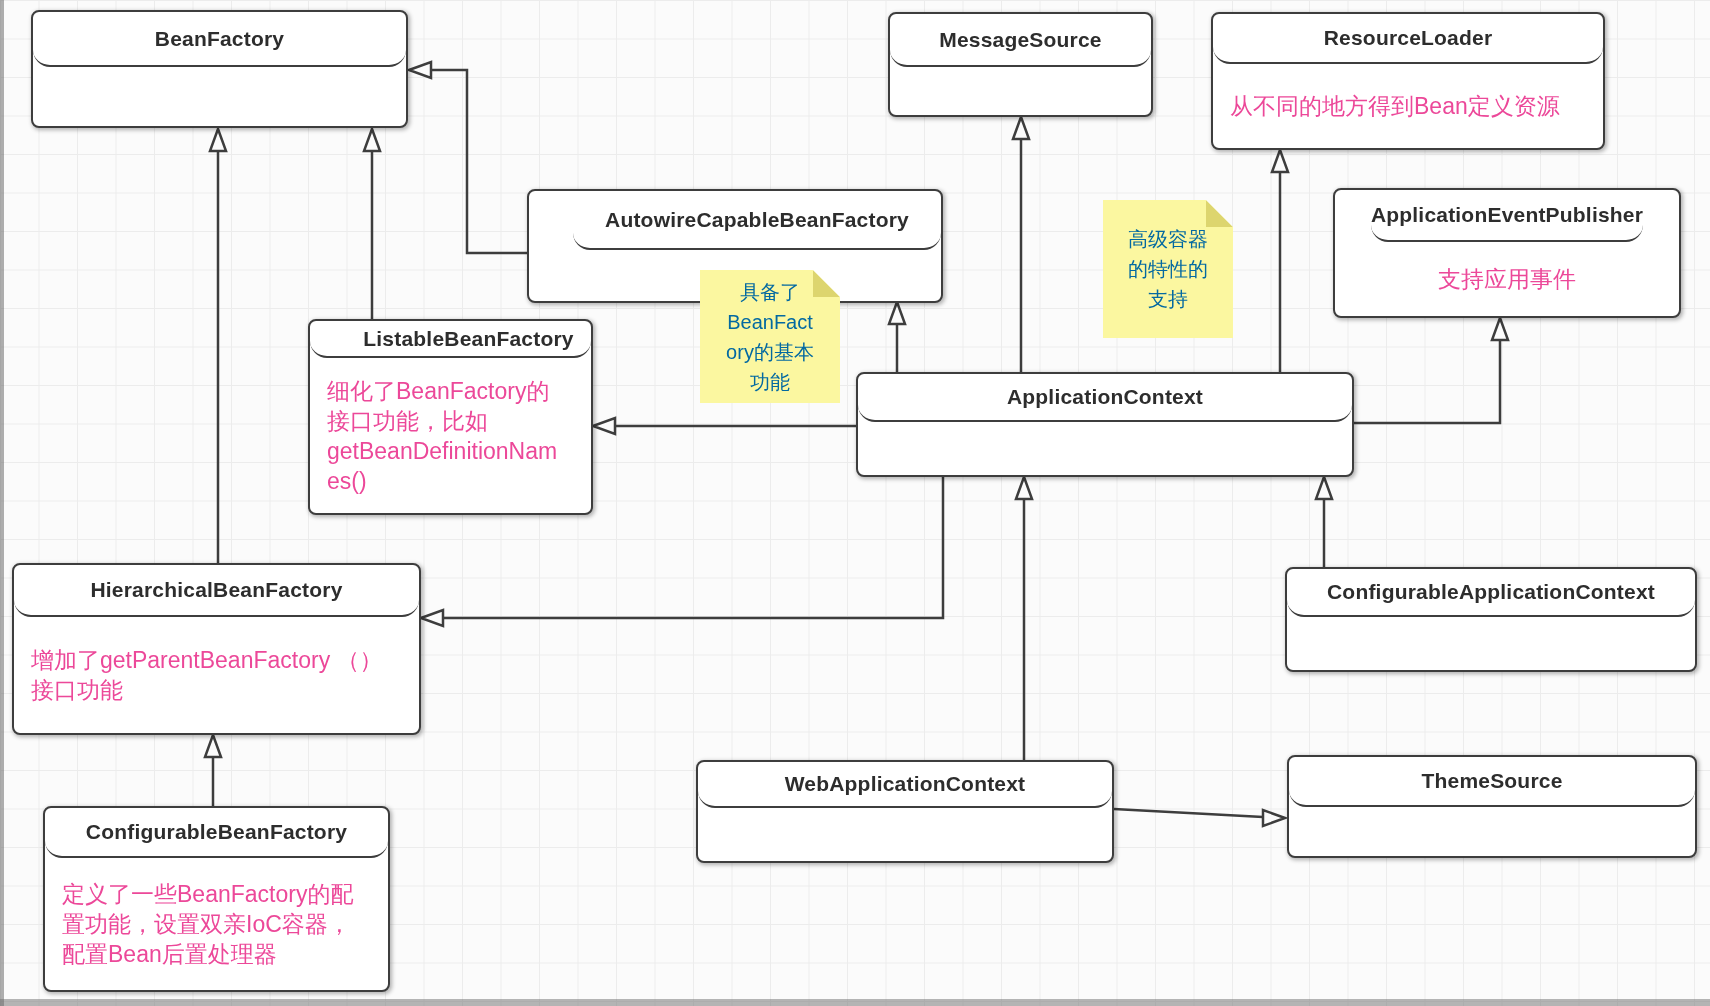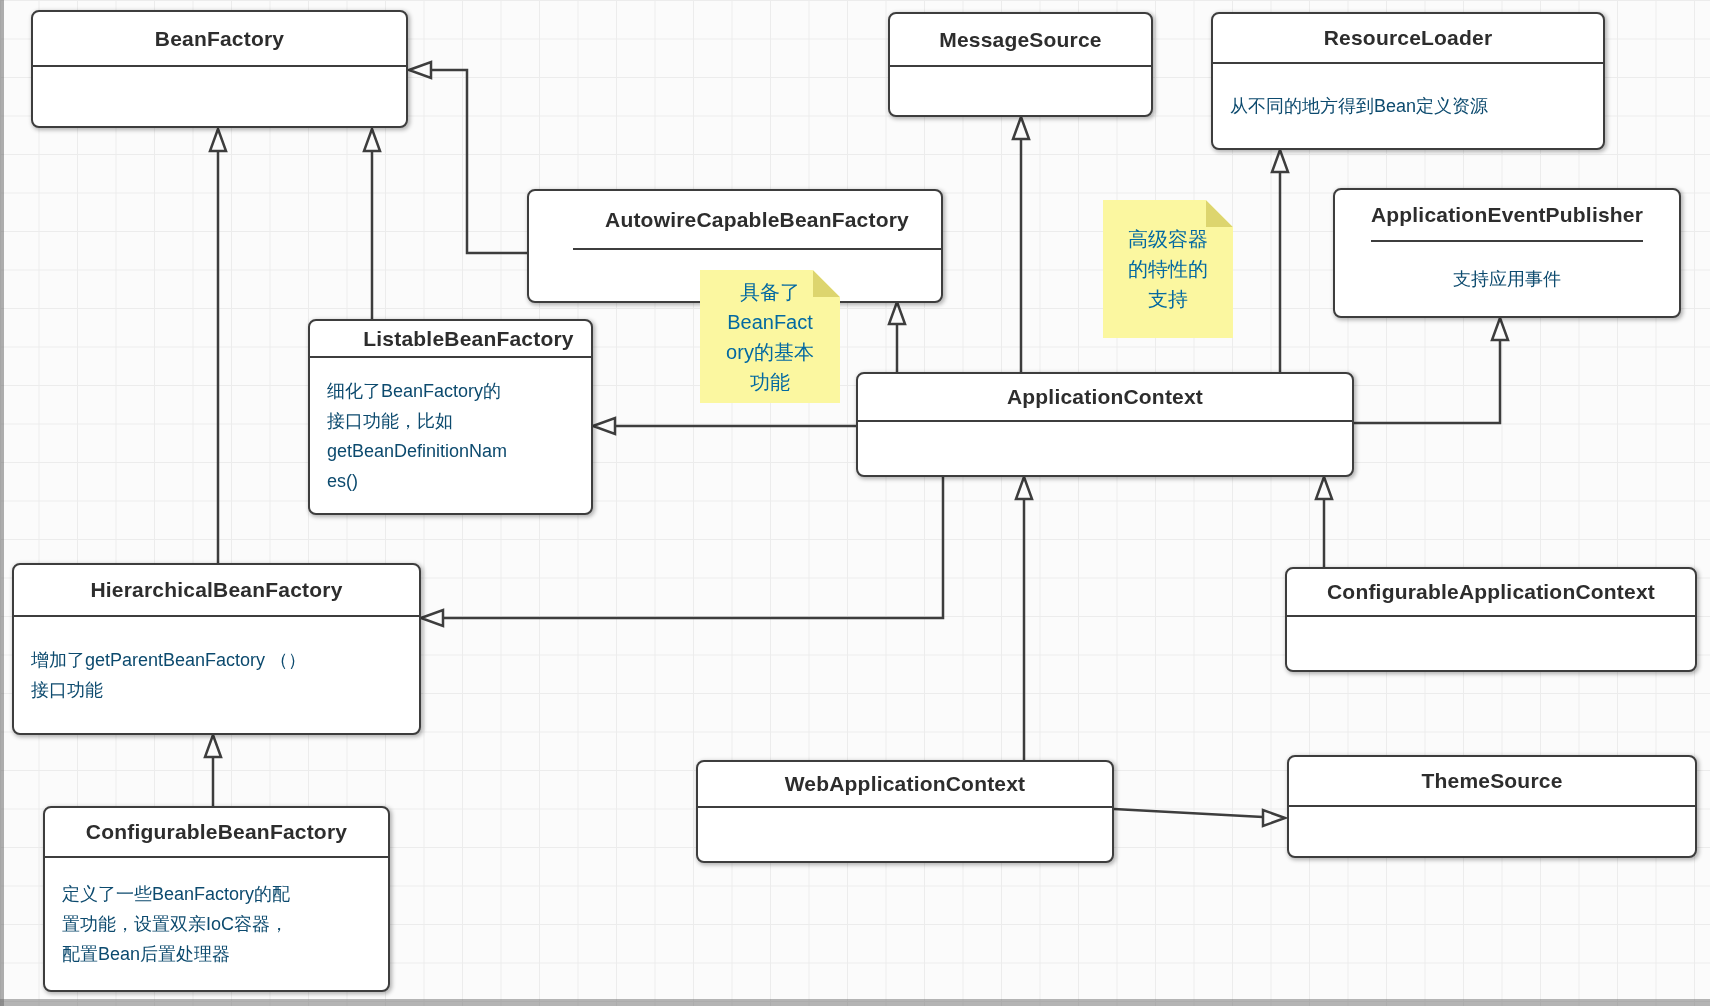--- a/index.html
+++ b/index.html
@@ -28,26 +28,27 @@
     border-radius:8px;
     box-shadow:1.5px 1.5px 4px rgba(0,0,0,0.30);
     display:flex; flex-direction:column;
   }
   .cls-title {
     flex:0 0 auto;
     display:flex; align-items:center; justify-content:center;
     font-weight:bold; font-size:21px; color:#2d2d2d;
     border-bottom:2.5px solid #3d3d3d;
     letter-spacing:0.2px;
+    border-radius:17px;
   }
   .cls-body {
     flex:1 1 auto;
     display:flex; align-items:center;
     padding:4px 17px;
-    font-size:18px; line-height:30px; color:#0c4a6e;
+    font-size:23px; line-height:30px; color:#ec4899;
     white-space:pre-line; word-break:break-all;
   }
 
   .note {
     position:absolute; z-index:3;
     background:#fbf7a0;
     display:flex; align-items:center; justify-content:center;
     text-align:center;
     font-size:20px; line-height:30px; color:#0369a1;
     white-space:pre-line;

